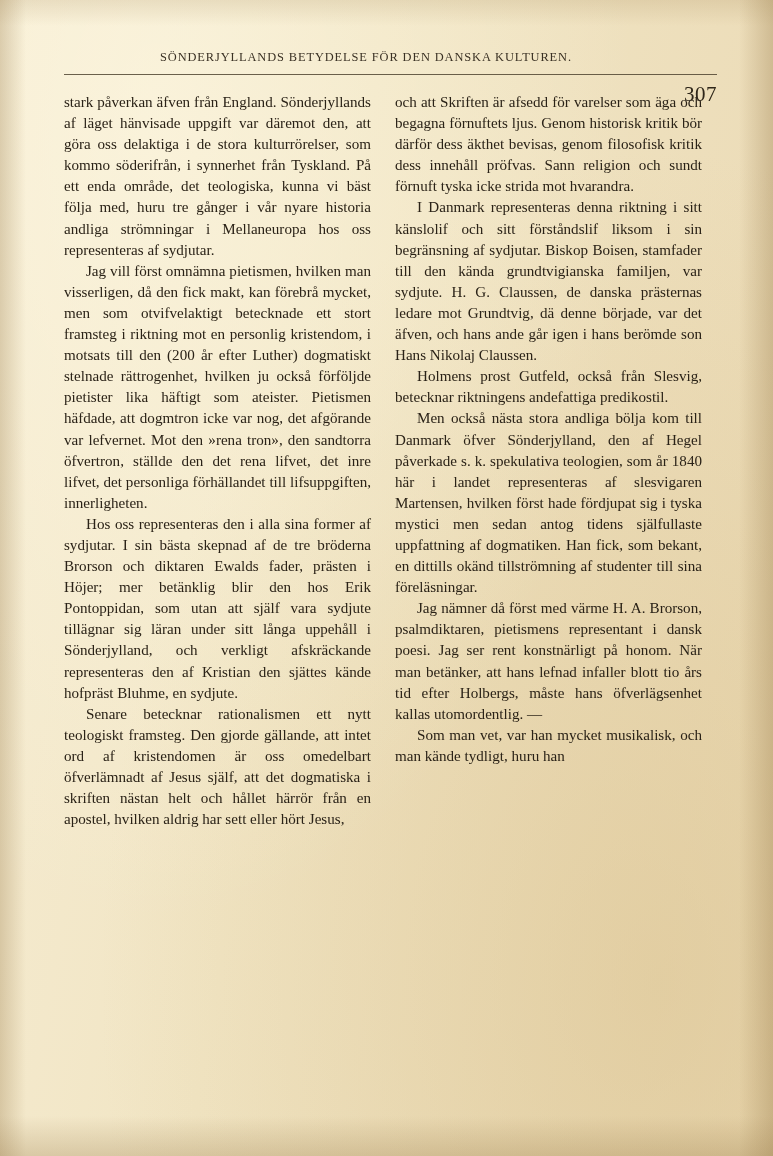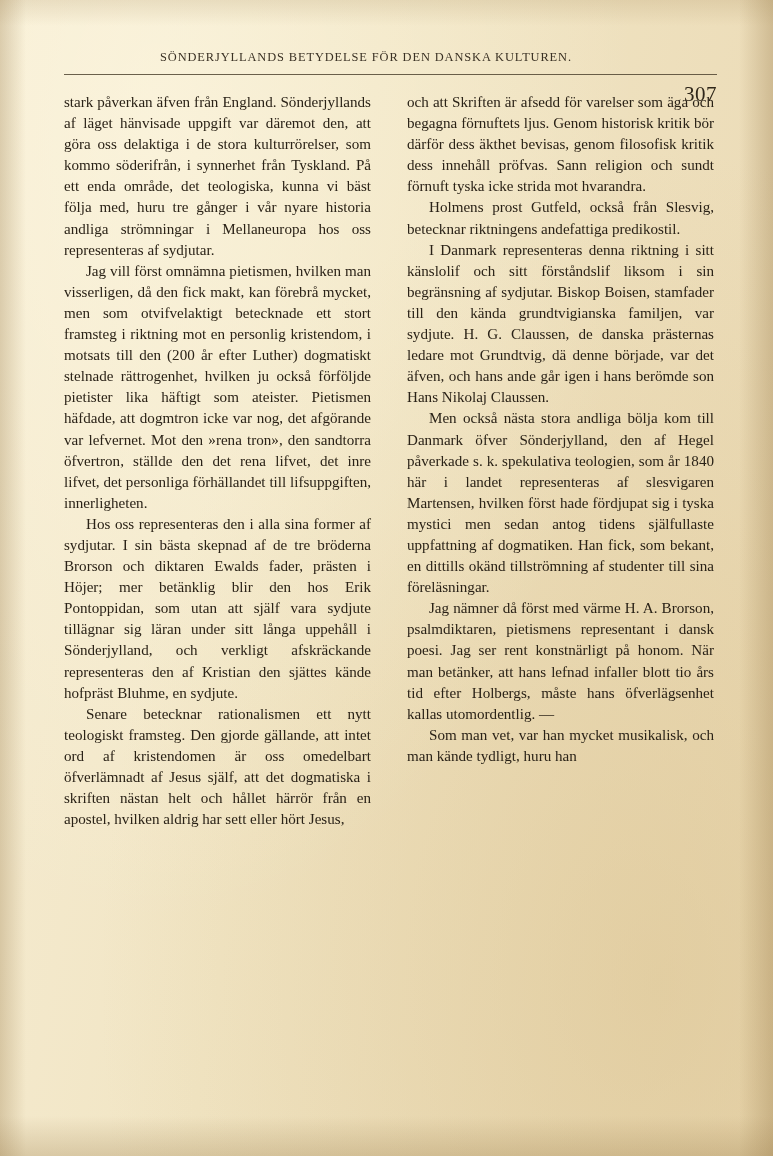--- a/index.html
+++ b/index.html
@@ -90,21 +90,21 @@
     opacity: 0.82;
   }
 
   .columns {
     position: absolute;
     top: 92px;
     left: 64px;
     right: 56px;
     bottom: 56px;
     display: flex;
-    gap: 36px;
+    gap: 24px;
   }
   .col {
     width: 307px;
     flex: 0 0 307px;
   }
   .col p {
     margin: 0;
     font-size: 15.1px;
     line-height: 21.1px;
     text-align: justify;
@@ -142,21 +142,21 @@
 
     <div class="col">
       <p>stark påverkan äfven från England. Sönderjyllands af läget hänvisade uppgift var däremot den, att göra oss delaktiga i de stora kulturrörelser, som kommo söderifrån, i synnerhet från Tyskland. På ett enda område, det teologiska, kunna vi bäst följa med, huru tre gånger i vår nyare historia andliga strömningar i Mellaneuropa hos oss representeras af sydjutar.</p>
       <p class="indent">Jag vill först omnämna pietismen, hvilken man visserligen, då den fick makt, kan förebrå mycket, men som otvifvelaktigt betecknade ett stort framsteg i riktning mot en personlig kristendom, i motsats till den (200 år efter Luther) dogmatiskt stelnade rättrogenhet, hvilken ju också förföljde pietister lika häftigt som ateister. Pietismen häfdade, att dogmtron icke var nog, det afgörande var lefvernet. Mot den »rena tron», den sandtorra öfvertron, ställde den det rena lifvet, det inre lifvet, det personliga förhällandet till lifsuppgiften, innerligheten.</p>
       <p class="indent">Hos oss representeras den i alla sina former af sydjutar. I sin bästa skepnad af de tre bröderna Brorson och diktaren Ewalds fader, prästen i Höjer; mer betänklig blir den hos Erik Pontoppidan, som utan att själf vara sydjute tillägnar sig läran under sitt långa uppehåll i Sönderjylland, och verkligt afskräckande representeras den af Kristian den sjättes kände hofpräst Bluhme, en sydjute.</p>
       <p class="indent fade-low">Senare betecknar rationalismen ett nytt teologiskt framsteg. Den gjorde gällande, att intet ord af kristendomen är oss omedelbart öfverlämnadt af Jesus själf, att det dogmatiska i skriften nästan helt och hållet härrör från en apostel, hvilken aldrig har sett eller hört Jesus,</p>
     </div>
 
     <div class="col">
       <p>och att Skriften är afsedd för varelser som äga och begagna förnuftets ljus. Genom historisk kritik bör därför dess äkthet bevisas, genom filosofisk kritik dess innehåll pröfvas. Sann religion och sundt förnuft tyska icke strida mot hvarandra.</p>
+      <p class="indent">I Danmark representeras denna riktning i sitt känslolif och sitt förståndslif liksom i sin begränsning af sydjutar. Biskop Boisen, stamfader till den kända grundtvigianska familjen, var sydjute. H. G. Claussen, de danska prästernas ledare mot Grundtvig, dä denne började, var det äfven, och hans ande går igen i hans berömde son Hans Nikolaj Claussen.</p>
       <p class="indent">Holmens prost Gutfeld, också från Slesvig, betecknar riktningens andefattiga predikostil.</p>
-      <p class="indent">I Danmark representeras denna riktning i sitt känslolif och sitt förståndslif liksom i sin begränsning af sydjutar. Biskop Boisen, stamfader till den kända grundtvigianska familjen, var sydjute. H. G. Claussen, de danska prästernas ledare mot Grundtvig, dä denne började, var det äfven, och hans ande går igen i hans berömde son Hans Nikolaj Claussen.</p>
       <p class="indent">Men också nästa stora andliga bölja kom till Danmark öfver Sönderjylland, den af Hegel påverkade s. k. spekulativa teologien, som år 1840 här i landet representeras af slesvigaren Martensen, hvilken först hade fördjupat sig i tyska mystici men sedan antog tidens själfullaste uppfattning af dogmatiken. Han fick, som bekant, en dittills okänd tillströmning af studenter till sina föreläsningar.</p>
       <p class="indent">Jag nämner då först med värme H. A. Brorson, psalmdiktaren, pietismens representant i dansk poesi. Jag ser rent konstnärligt på honom. När man betänker, att hans lefnad infaller blott tio års tid efter Holbergs, måste hans öfverlägsenhet kallas utomordentlig. —</p>
       <p class="indent">Som man vet, var han mycket musikalisk, och man kände tydligt, huru han</p>
     </div>
 
   </div>
 </div>
 
 </body></html>

